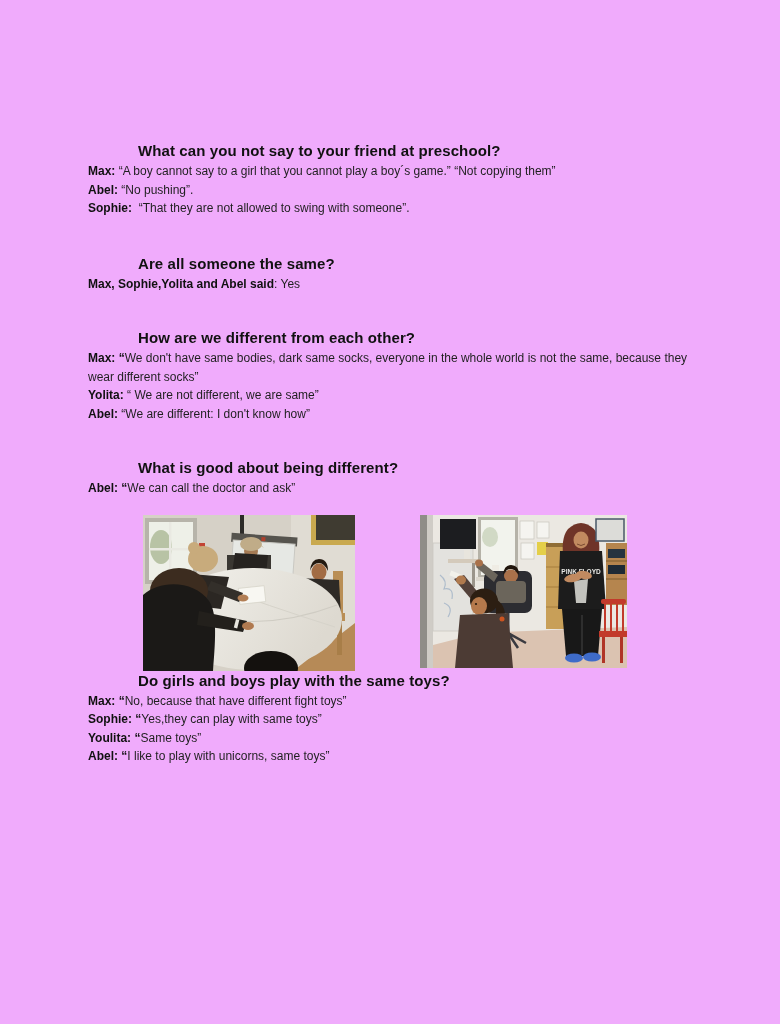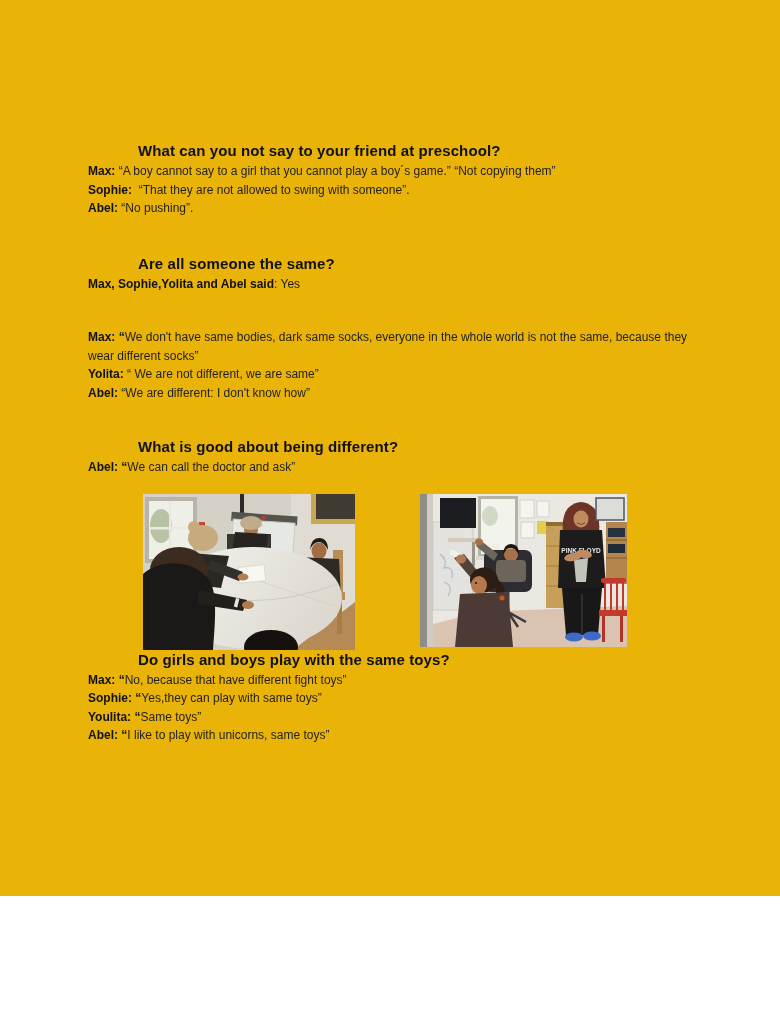--- a/index.html
+++ b/index.html
@@ -1,21 +1,21 @@
 <!DOCTYPE html>
 <html><head>
 <meta charset="utf-8">
 <style>
   html,body{margin:0;padding:0;}
   body{
     width:780px;height:1024px;background:#ffffff;
     font-family:"Liberation Sans","DejaVu Sans",sans-serif;
     color:#1a1a1a;-webkit-font-smoothing:antialiased;
   }
-  .page{position:relative;width:780px;height:896px;background:#eab308;overflow:hidden;}
+  .page{position:relative;width:780px;height:1024px;background:#f0abfc;overflow:hidden;}
   .content{position:absolute;left:88px;top:141px;width:602px;}
   .qa-section{margin:0;padding:0;}
   .heading{
     font-size:15px;line-height:19px;font-weight:700;color:#111111;
     margin:0 0 2px 0;padding-left:50px;letter-spacing:0.1px;
   }
   .line{
     font-size:12px;line-height:18.5px;margin:0;color:#1f1f1f;
     white-space:pre-wrap;
   }
@@ -33,30 +33,31 @@
 </style>
 </head>
 <body>
 
 <div class="page">
   <div class="content">
 
     <section class="qa-section sec-1">
       <h2 class="heading">What can you not say to your friend at preschool?</h2>
       <p class="line"><b>Max:</b><span> “A boy cannot say to a girl that you cannot play a boy´s game.” “Not copying them”</span></p>
+      <p class="line"><b>Abel:</b><span> “No pushing”.</span></p>
       <p class="line"><b>Sophie:</b><span>  “That they are not allowed to swing with someone”.</span></p>
-      <p class="line"><b>Abel:</b><span> “No pushing”.</span></p>
     </section>
 
     <section class="qa-section sec-2">
       <h2 class="heading">Are all someone the same?</h2>
       <p class="line"><b>Max, Sophie,Yolita and Abel said</b><span>: Yes</span></p>
     </section>
 
     <section class="qa-section sec-3">
+      <h2 class="heading">How are we different from each other?</h2>
       <p class="line"><b>Max: “</b><span>We don't have same bodies, dark same socks, everyone in the whole world is not the same, because they wear different socks”</span></p>
       <p class="line"><b>Yolita:</b><span> “ We are not different, we are same”</span></p>
       <p class="line"><b>Abel:</b><span> “We are different: I don't know how”</span></p>
     </section>
 
     <section class="qa-section sec-4">
       <h2 class="heading">What is good about being different?</h2>
       <p class="line"><b>Abel: “</b><span>We can call the doctor and ask”</span></p>
     </section>
 

